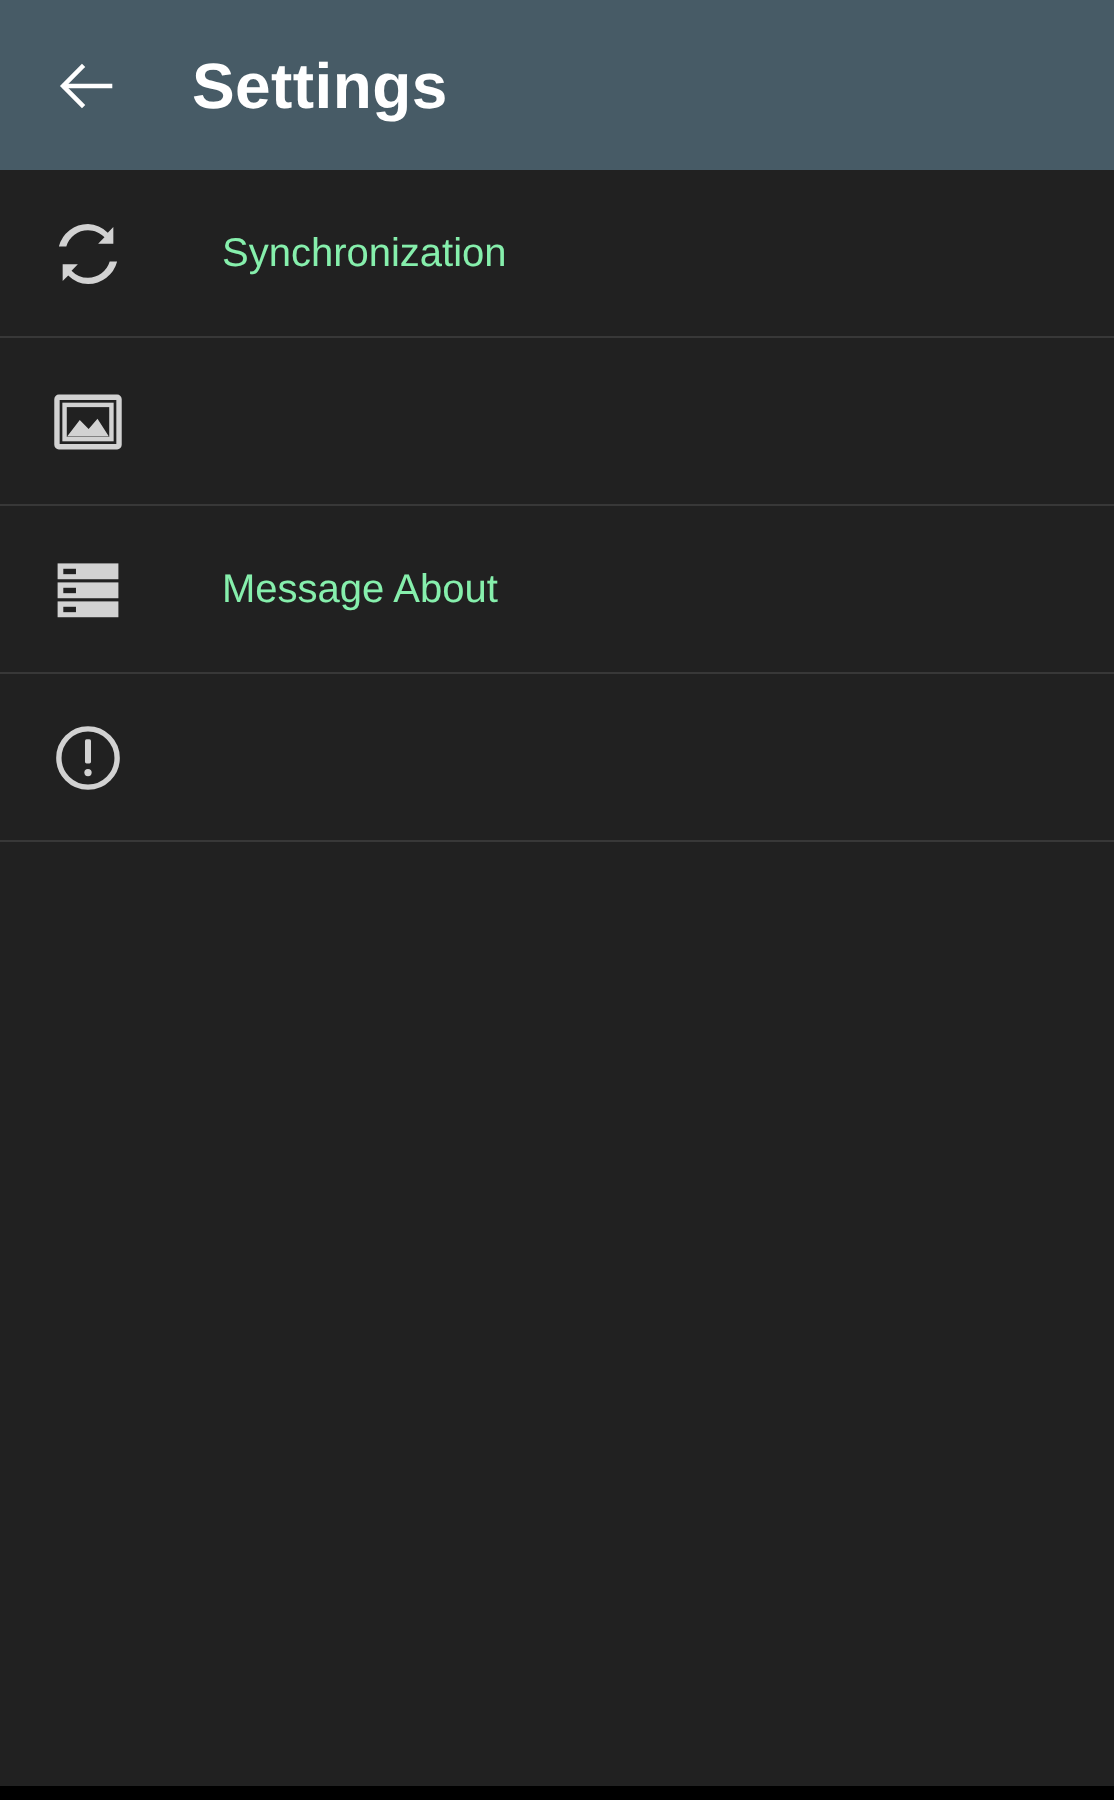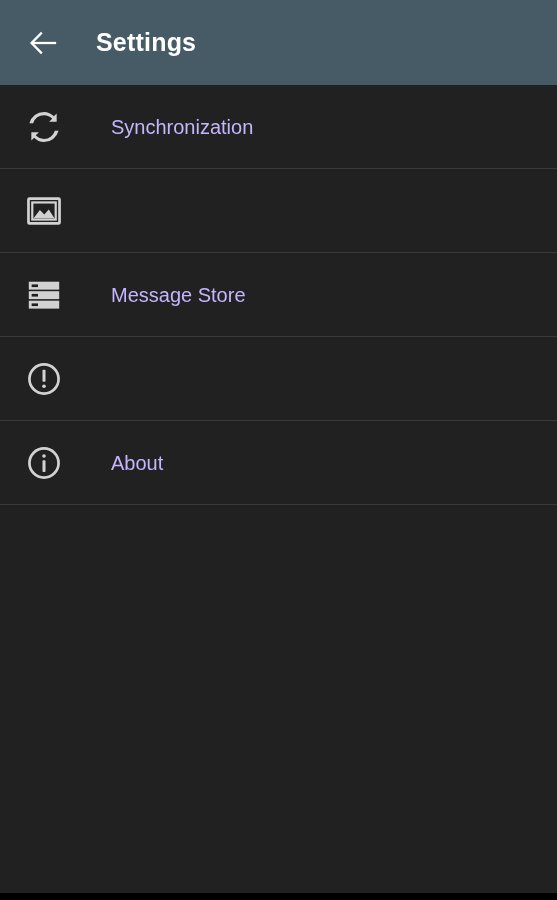--- a/index.html
+++ b/index.html
@@ -41,21 +41,21 @@
     align-items: center;
     justify-content: center;
     flex: 0 0 auto;
     cursor: pointer;
   }
   .back-btn svg { display: block; }
 
   .appbar-title {
     margin-left: 30px;
     color: #ffffff;
-    font-size: 25px;
+    font-size: 32px;
     font-weight: bold;
     letter-spacing: 0.2px;
     line-height: 1;
     white-space: nowrap;
   }
 
   
   .list {
     flex: 0 0 auto;
     background: #212121;
@@ -74,21 +74,21 @@
   .row-icon {
     width: 88px;
     flex: 0 0 88px;
     display: flex;
     align-items: center;
     justify-content: center;
   }
   .row-icon svg { display: block; }
 
   .row-label {
-    color: #c4b5fd;
+    color: #86efac;
     font-size: 20px;
     line-height: 1;
     white-space: nowrap;
     margin-left: 23px;
     text-align: center;
   }
 
   
   .filler {
     flex: 1 1 auto;
@@ -155,43 +155,33 @@
           <g>
             <rect x="2.4" y="3.6" width="19.2" height="5.0" fill="#d2d2d2"></rect>
             <rect x="2.4" y="9.6" width="19.2" height="5.0" fill="#d2d2d2"></rect>
             <rect x="2.4" y="15.6" width="19.2" height="5.0" fill="#d2d2d2"></rect>
             <rect x="4.2" y="5.3" width="4.0" height="1.7" fill="#212121"></rect>
             <rect x="4.2" y="11.3" width="4.0" height="1.7" fill="#212121"></rect>
             <rect x="4.2" y="17.3" width="4.0" height="1.7" fill="#212121"></rect>
           </g>
         </svg>
       </div>
-      <div class="row-label">Message Store</div>
+      <div class="row-label">Message About</div>
     </div>
 
     <div class="row">
       <div class="row-icon">
         <svg width="38" height="38" viewBox="0 0 24 24" aria-hidden="true">
           <circle cx="12" cy="12" r="9.2" fill="none" stroke="#d2d2d2" stroke-width="1.7"></circle>
           <rect x="11.05" y="6.1" width="1.9" height="7.6" rx="0.5" fill="#d2d2d2"></rect>
           <circle cx="12" cy="16.6" r="1.15" fill="#d2d2d2"></circle>
         </svg>
       </div>
     </div>
 
-    <div class="row">
-      <div class="row-icon">
-        <svg width="38" height="38" viewBox="0 0 24 24" aria-hidden="true">
-          <circle cx="12" cy="12" r="9.2" fill="none" stroke="#d2d2d2" stroke-width="1.7"></circle>
-          <circle cx="12" cy="7.6" r="1.15" fill="#d2d2d2"></circle>
-          <rect x="11.05" y="10.3" width="1.9" height="7.4" rx="0.5" fill="#d2d2d2"></rect>
-        </svg>
-      </div>
-      <div class="row-label">About</div>
-    </div>
 
   </div>
 
   <div class="filler"></div>
 
   <div class="bottom-strip"></div>
 
 </div>
 
 </body></html>

